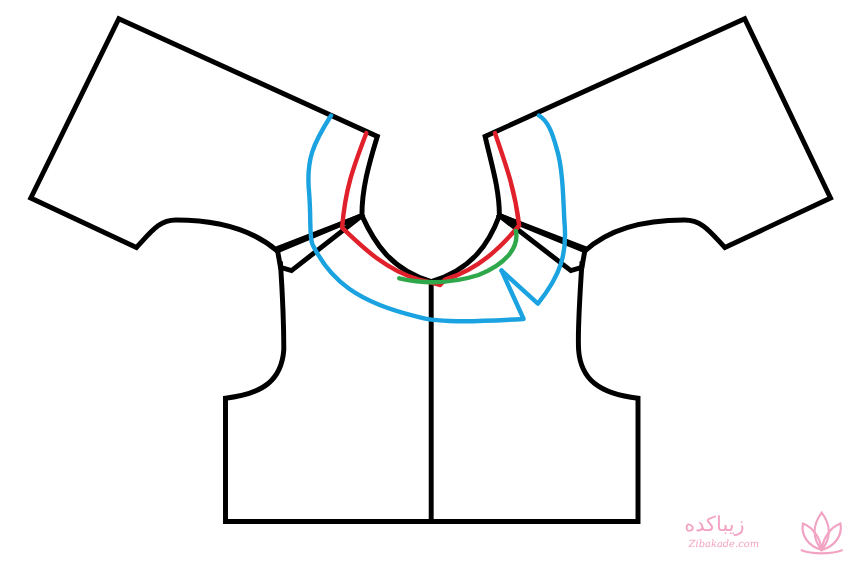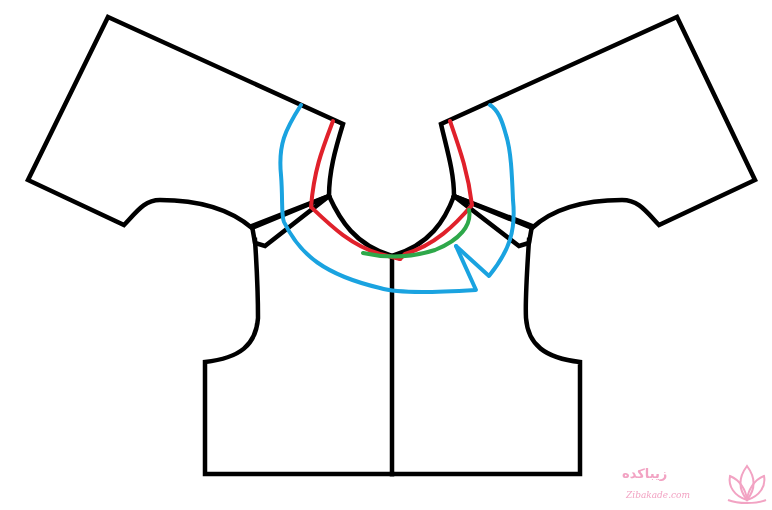--- a/index.html
+++ b/index.html
@@ -3,21 +3,21 @@
   <meta charset="utf-8">
   <style>
     html, body { margin: 0; padding: 0; background: #ffffff; }
     body { width: 772px; height: 510px; position: relative; overflow: hidden; font-family: "DejaVu Sans", sans-serif; }
     svg.pattern { position: absolute; left: 0; top: 0; }
     .blk { fill: none; stroke: #000000; stroke-width: 4.5; stroke-linejoin: miter; stroke-linecap: square; }
     .red { fill: none; stroke: #e0212b; stroke-width: 4; stroke-linecap: round; stroke-linejoin: round; }
     .blue { fill: none; stroke: #1aa3e0; stroke-width: 4; stroke-linecap: round; stroke-linejoin: round; }
     .green { fill: none; stroke: #2ea84a; stroke-width: 4; stroke-linecap: round; stroke-linejoin: round; }
     .watermark { position: absolute; left: 612px; top: 458px; width: 160px; height: 52px; }
-    .wm-text { position: absolute; left: 10px; top: 8px; font-family: "DejaVu Sans", sans-serif; font-size: 13px; font-weight: bold; color: #f2a3c3; direction: rtl; }
+    .wm-text { position: absolute; left: 10px; top: 8px; font-family: "DejaVu Sans", sans-serif; font-size: 19px; font-weight: normal; color: #f2a3c3; direction: rtl; }
     .wm-sub { position: absolute; left: 14px; top: 32px; font-family: "DejaVu Serif", serif; font-style: italic; font-size: 9px; color: #f2a3c3; }
     .wm-logo { position: absolute; left: 112px; top: 2px; }
   </style>
 </head>
 <body>
 
 <svg class="pattern" width="772" height="510" viewBox="0 0 772 510" xmlns="http://www.w3.org/2000/svg">
 
   <path class="blk" d="M108,17 L343,124 C335,150 329,172 329,196 L252,228 C225,205 190,200 160,200 C145,200 138,210 124,225 L28,180 Z"></path>
 

